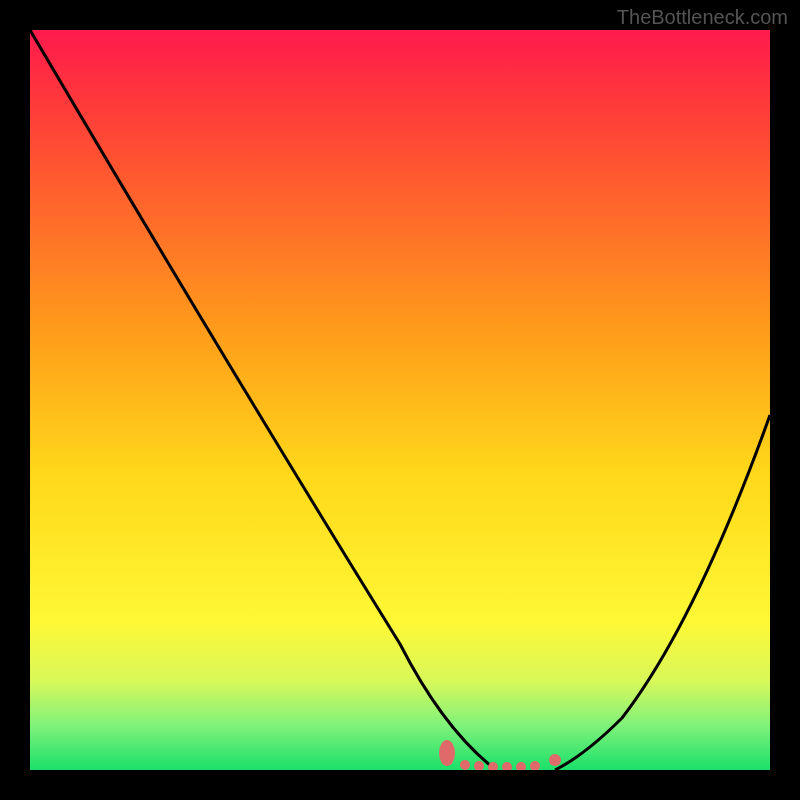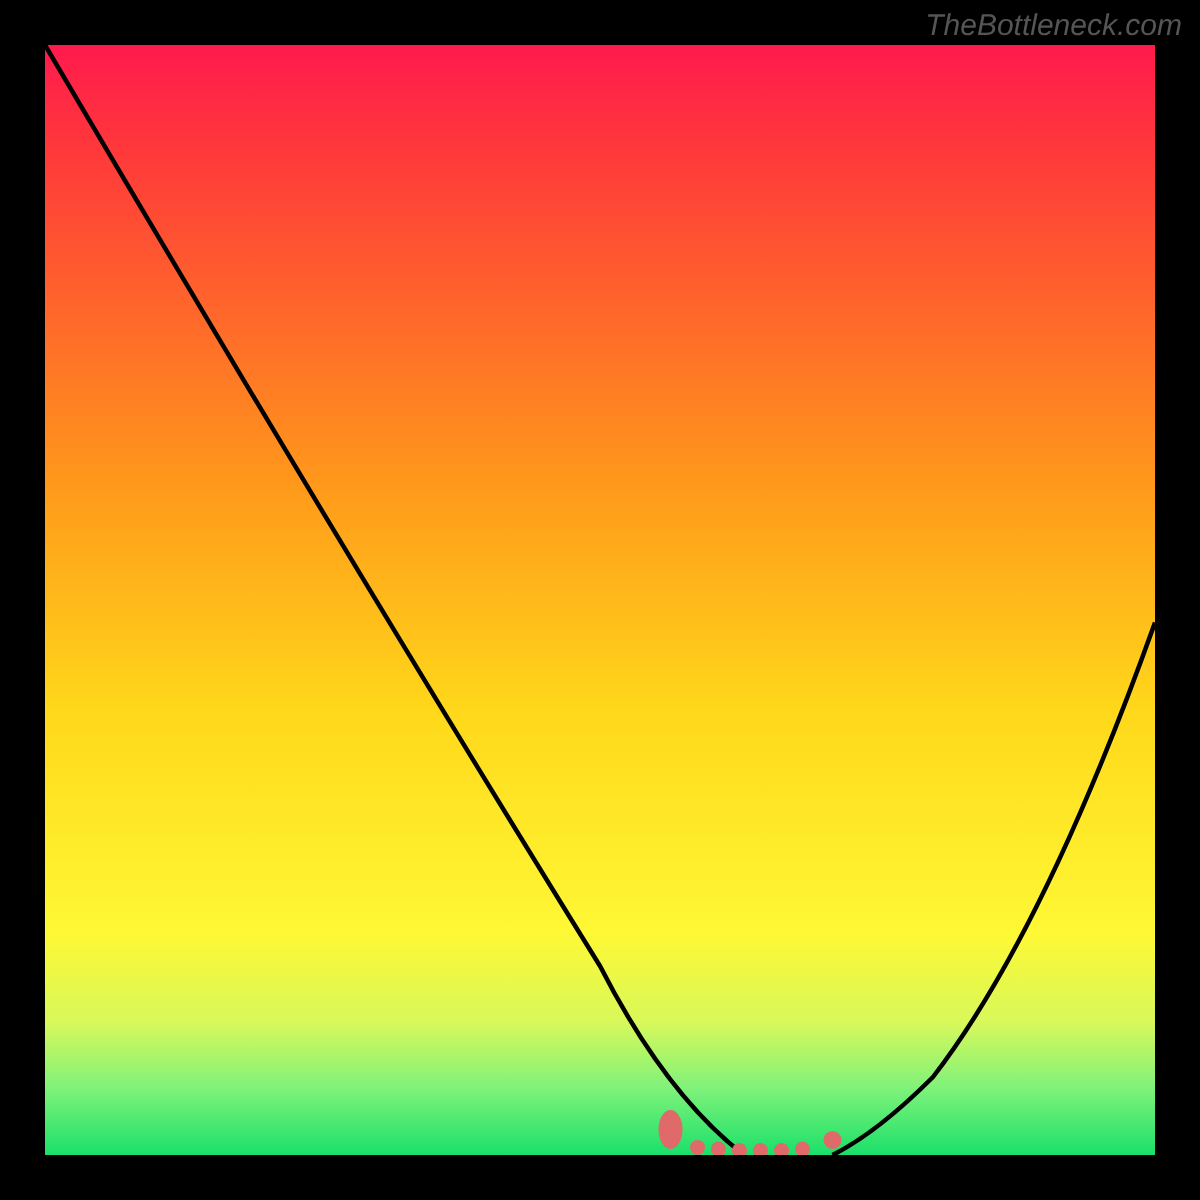--- a/index.html
+++ b/index.html
@@ -18,21 +18,20 @@
     background: #000;
   }
   .watermark {
     position: absolute;
     top: 6px;
     right: 12px;
     color: #555;
     font-size: 20px;
     font-weight: 500;
     z-index: 10;
-    font-style: italic;
   }
   .plot-area {
     position: absolute;
     left: 30px;
     top: 30px;
     width: 740px;
     height: 740px;
     
     background: linear-gradient(
       to bottom,

